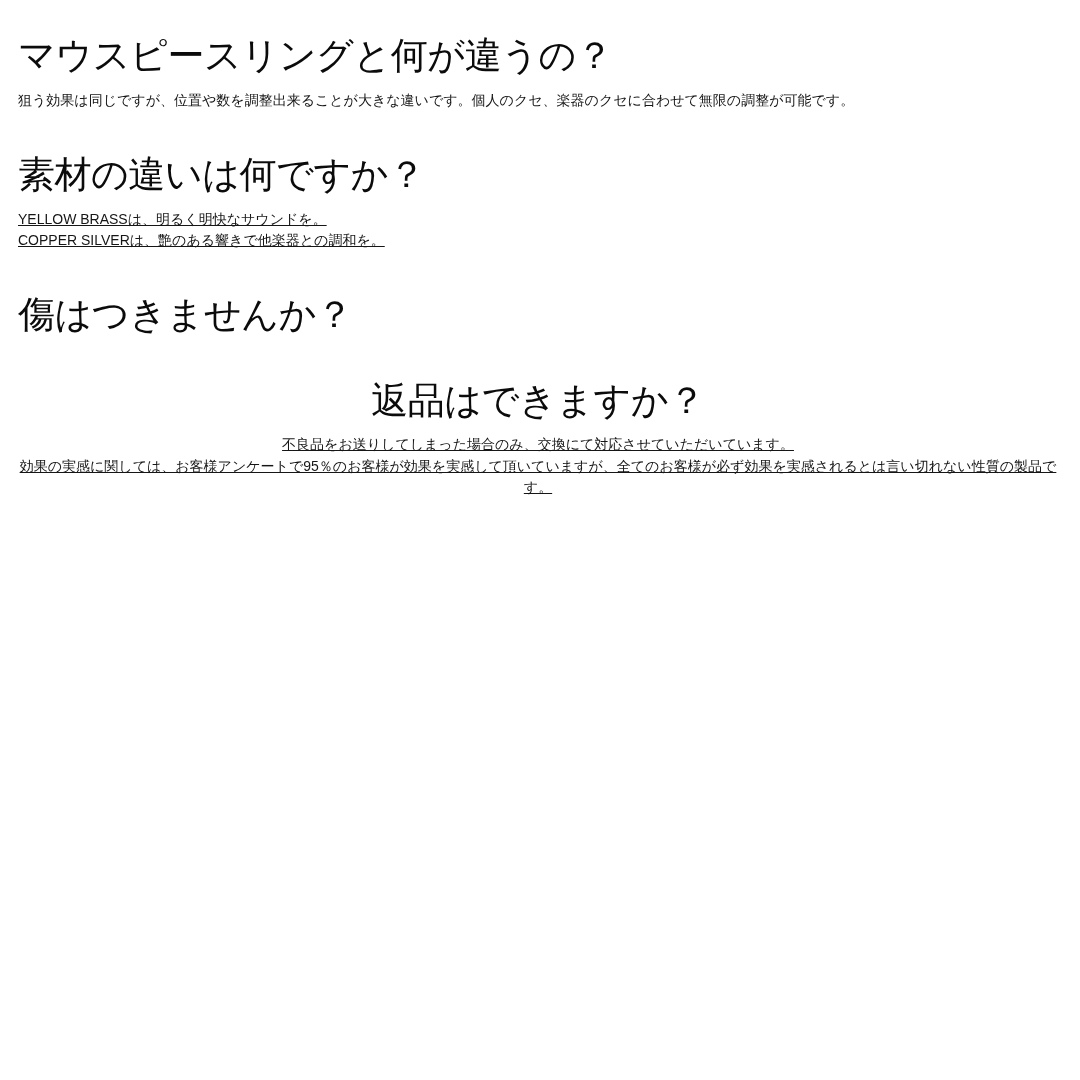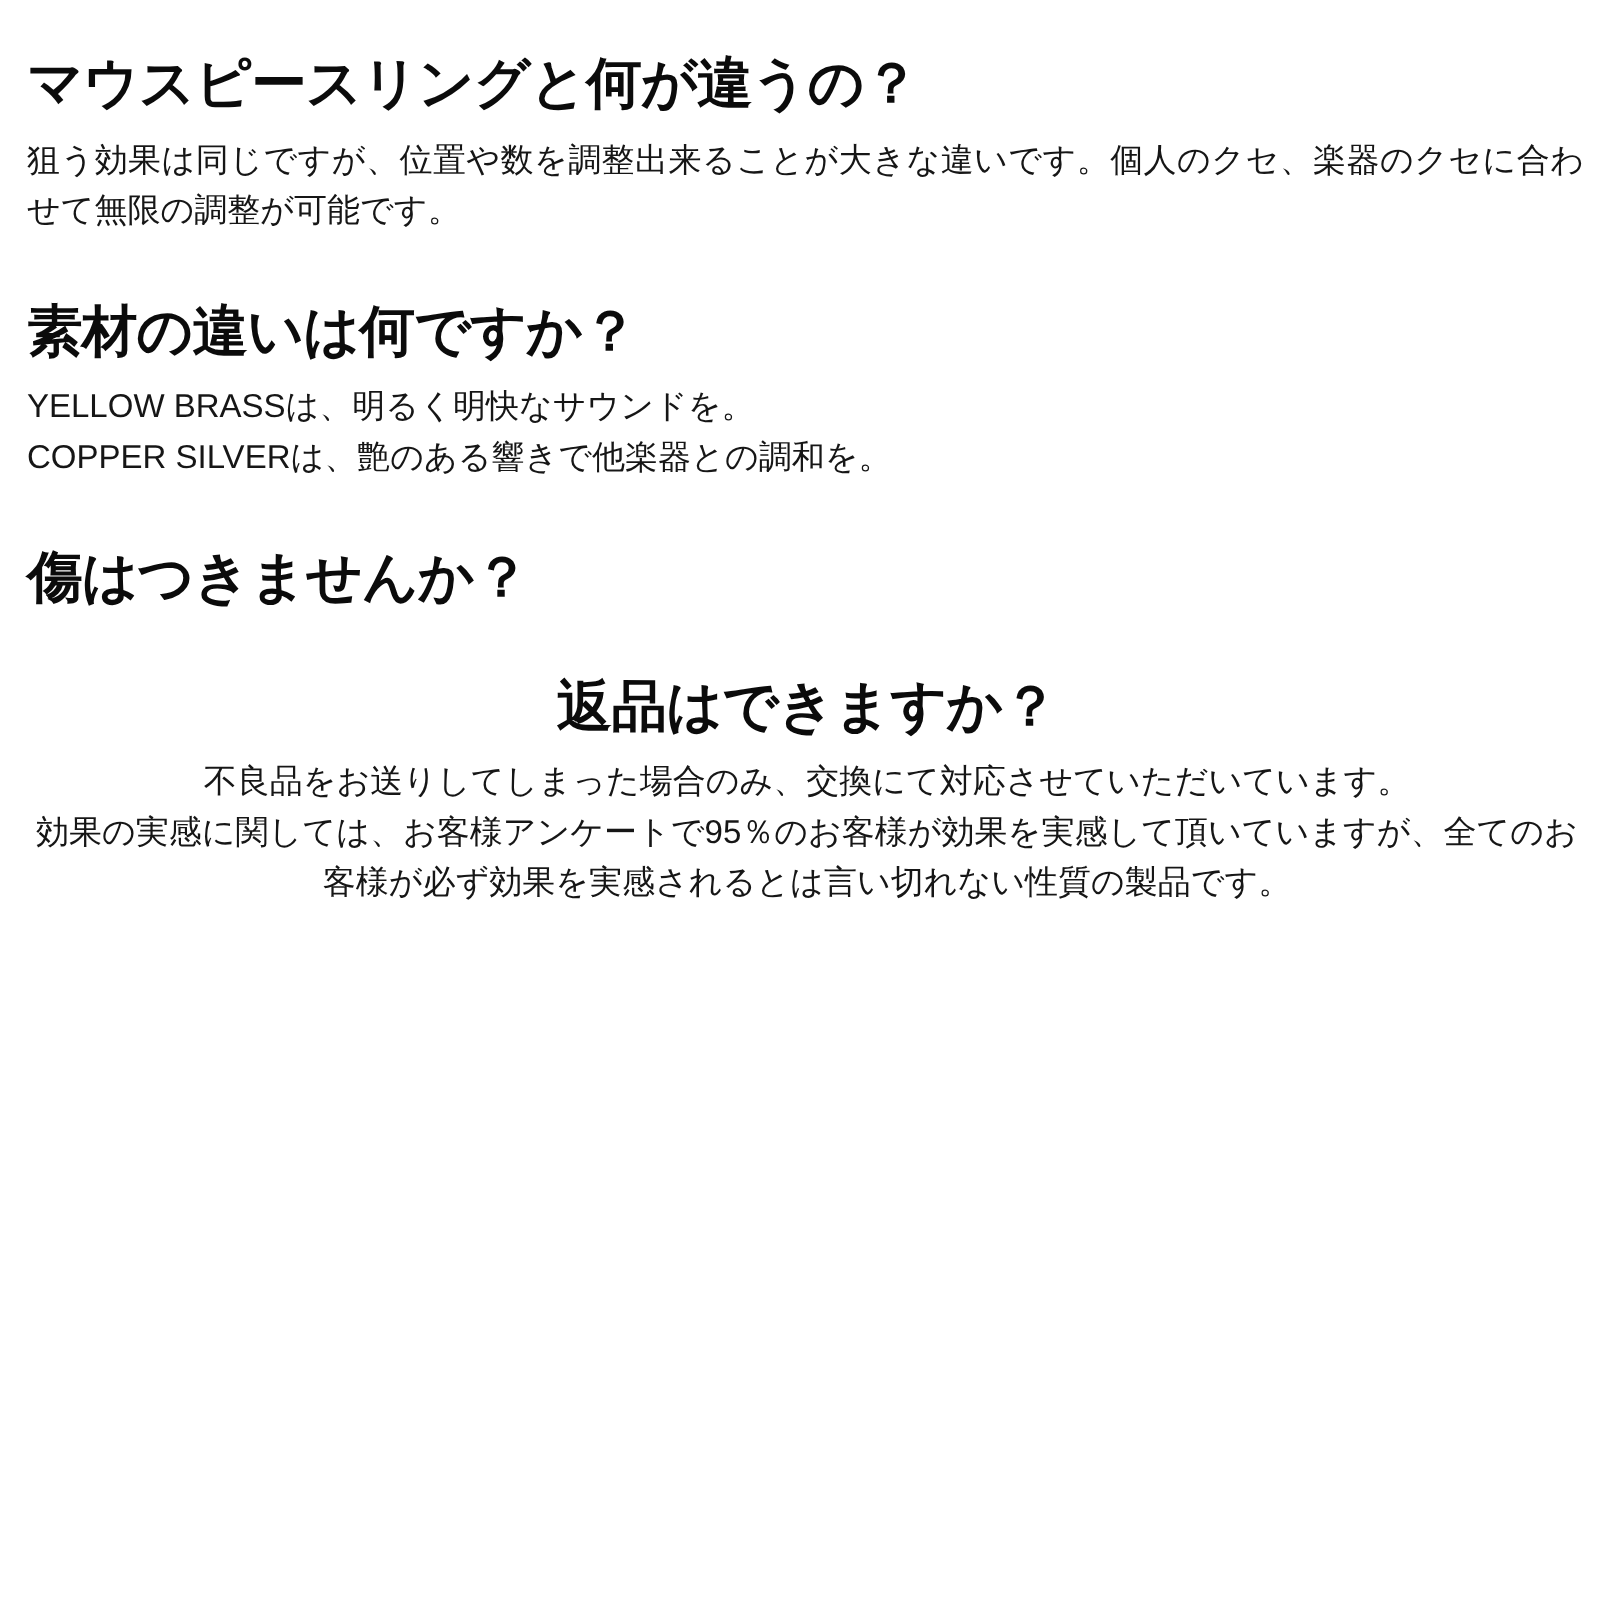--- a/index.html
+++ b/index.html
@@ -24,36 +24,37 @@
   }
   .faq-block {
     margin: 0 0 42px 0;
   }
   .faq-block:last-child {
     margin-bottom: 0;
     text-align: center;
   }
   .faq-question {
     font-size: 37px;
-    font-weight: 700;
+    font-weight: 400;
     line-height: 1.18;
     letter-spacing: -0.5px;
     margin: 0 0 12px 0;
     color: #0b0b0b;
   }
   .faq-answer {
-    font-size: 22px;
+    font-size: 14px;
     font-weight: 400;
     line-height: 1.52;
     letter-spacing: 0px;
     margin: 0;
     color: #161616;
   }
   .faq-answer .line {
     display: block;
+    text-decoration: underline;
   }
   .faq-answer.paragraph {
     display: block;
     text-align: justify;
     text-justify: inter-character;
     padding-right: 2px;
   }
 </style>
 </head>
 <body>

